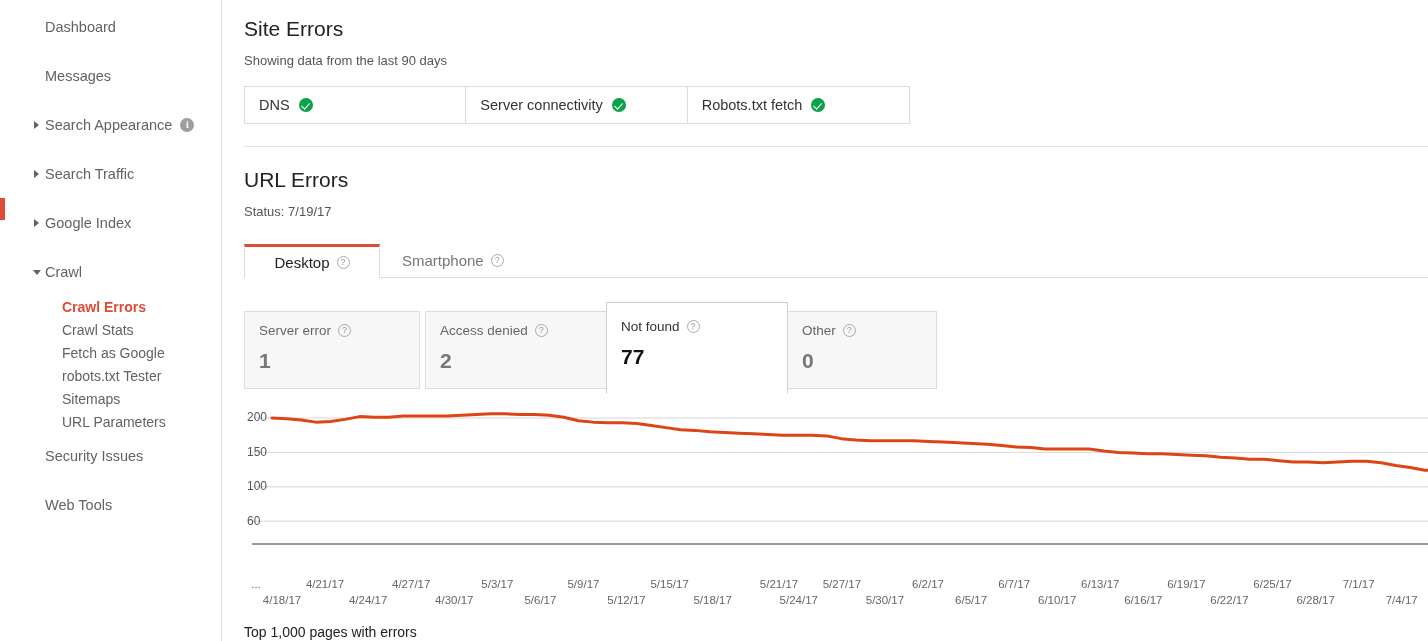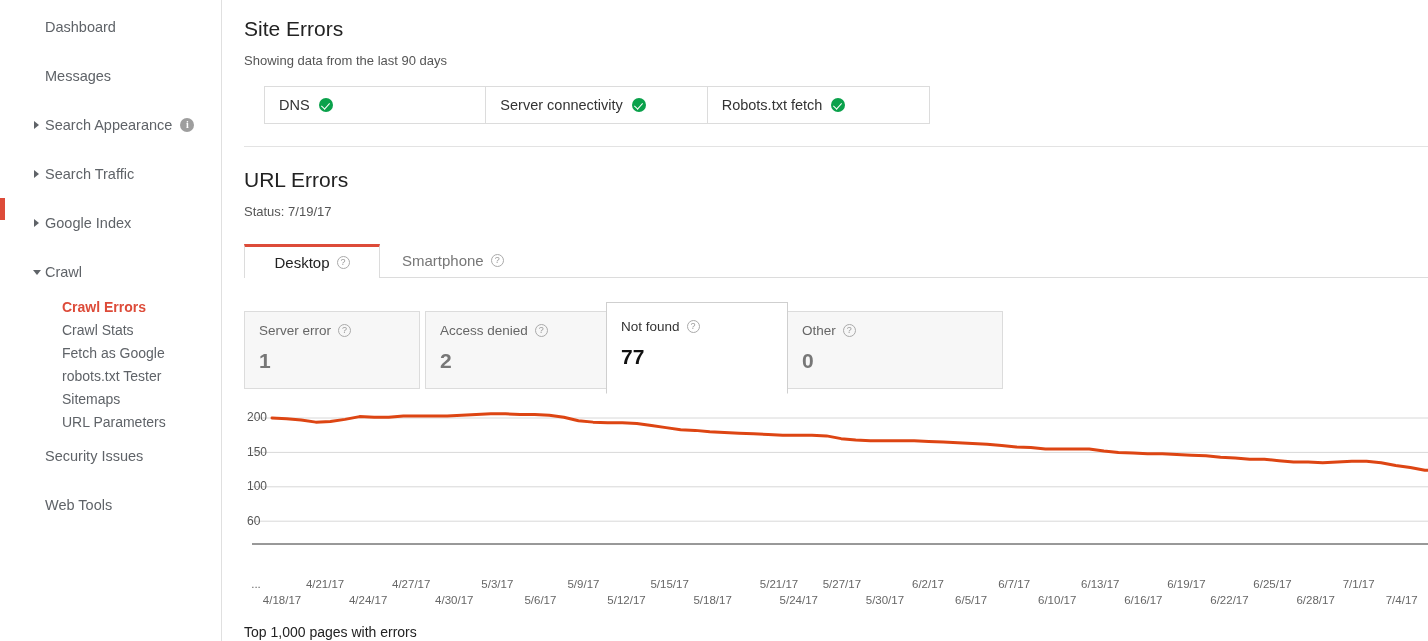--- a/index.html
+++ b/index.html
@@ -103,21 +103,20 @@
     margin-top: 12px;
   }
 
   
   .site-errors {
     margin-top: 18px;
     display: flex;
     border: 1px solid #dcdcdc;
     width: 666px;
     height: 38px;
-    margin-left: 20px;
   }
   .site-errors .cell {
     display: flex;
     align-items: center;
     padding-left: 14px;
     font-size: 14.5px;
     color: #333;
     border-right: 1px solid #dcdcdc;
     cursor: pointer;
   }
@@ -235,21 +234,21 @@
     border: 1px solid #cfcfcf;
     border-bottom: 1px solid #fff;
     z-index: 3;
     padding-top: 16px;
   }
   .card.selected .lbl { color: #333; }
   .card.selected .val { color: #111; }
   .card-0 { left: 0;   width: 176px; }
   .card-1 { left: 181px; width: 182px; }
   .card-2 { left: 362px; width: 182px; }
-  .card-3 { left: 543px; width: 216px; }
+  .card-3 { left: 543px; width: 150px; }
 
   
   .chart-wrap {
     margin-left: 22px;
     margin-top: 12px;
     position: relative;
     width: 1356px;
     height: 170px;
   }
   .chart-svg { display: block; }

